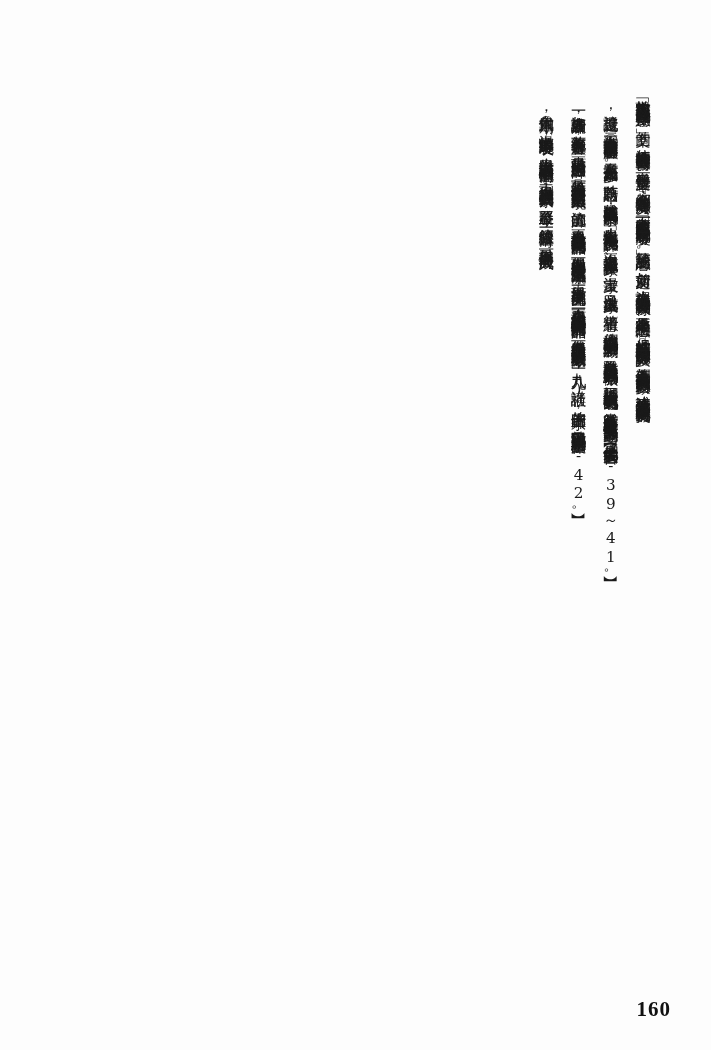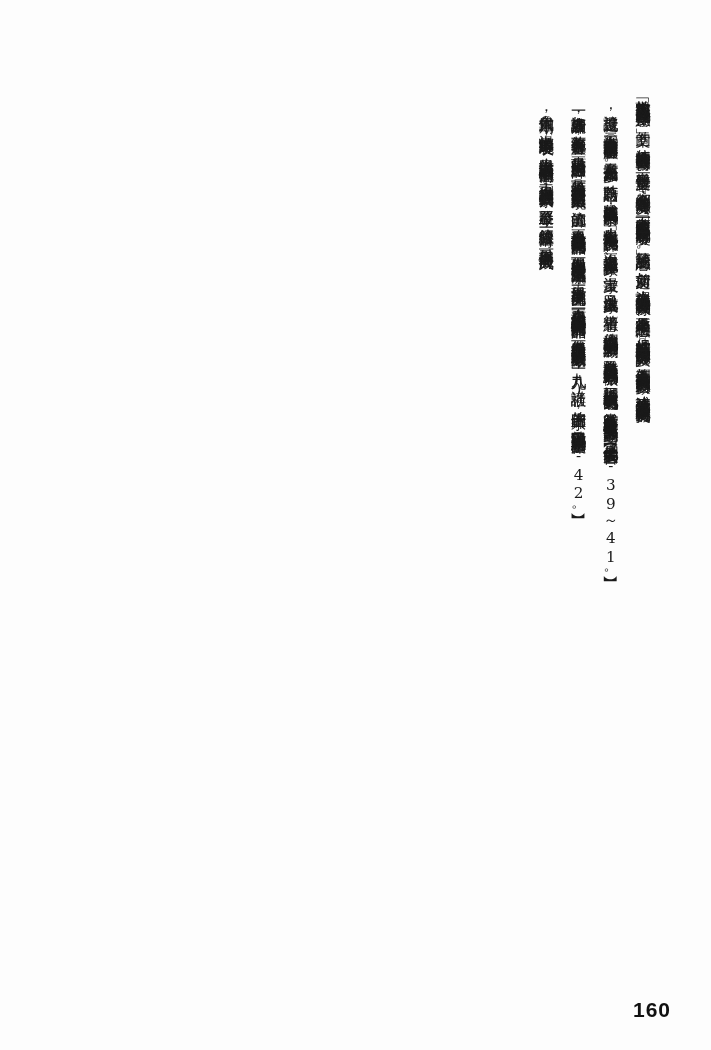--- a/index.html
+++ b/index.html
@@ -46,21 +46,21 @@
     padding: 0;
     text-indent: 0;
   }
   #text-body p.indent {
     text-indent: 1em;
   }
   .page-number {
     position: absolute;
     right: 40px;
     bottom: 28px;
-    font-family: Liberation Sans, sans-serif;
+    font-family: Liberation Serif, serif;
     font-size: 21px;
     font-weight: bold;
     color: #111;
     letter-spacing: 1px;
   }
 </style>
 </head>
 <body>
 
 <div id="page">

